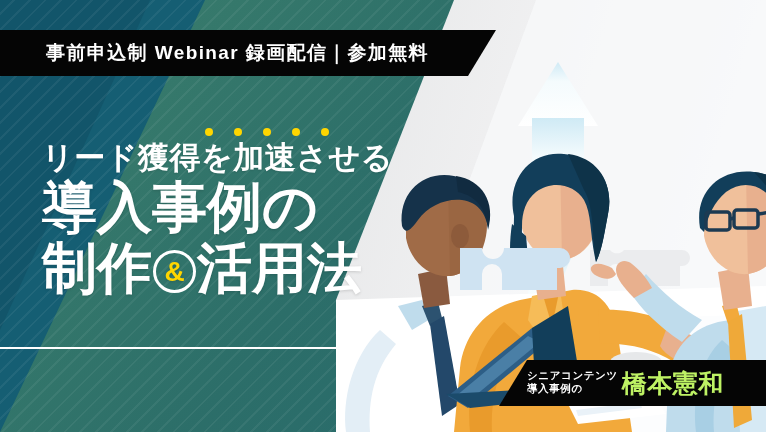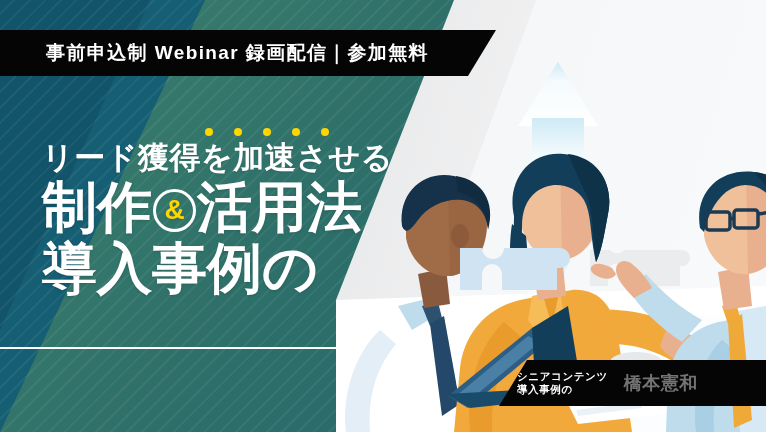--- a/index.html
+++ b/index.html
@@ -139,29 +139,30 @@
     clip-path:polygon(30px 0, 290px 0, 290px 46px, 2px 46px);
     display:flex;
     align-items:center;
   }
   .speaker-role {
     color:#ffffff;
     font-size:10.5px;
     font-weight:bold;
     line-height:1.22;
     letter-spacing:0.6px;
-    margin-left:20px;
-    white-space:nowrap;
+    margin-left:30px;
+    white-space:nowrap;
+    font-family:Liberation Mono, monospace;
   }
   .speaker-name {
-    color:#737373;
-    font-size:18px;
+    color:#bef264;
+    font-size:25px;
     font-weight:bold;
     letter-spacing:0.5px;
-    margin-left:16px;
+    margin-left:4px;
     white-space:nowrap;
   }
 </style>
 </head>
 <body>
 
 <div id="banner">
 
   <div class="bg-base"></div>
   <div class="bg-wedge-left"></div>
@@ -308,26 +309,26 @@
     <span class="dot"></span>
     <span class="dot"></span>
     <span class="dot"></span>
     <span class="dot"></span>
     <span class="dot"></span>
   </div>
 
   <div class="headline">
     <div class="subtitle">リード獲得を加速させる</div>
     <div class="title-line">
+      <span>導入事例の</span>
+    </div>
+    <div class="title-line">
       <span>制作</span>
       <span class="amp-circle">&amp;</span>
       <span>活用法</span>
-    </div>
-    <div class="title-line">
-      <span>導入事例の</span>
     </div>
   </div>
 
   <div class="divider"></div>
 
   <div class="speaker-bar">
     <div class="speaker-role">
       <div>シニアコンテンツ</div>
       <div>導入事例の</div>
     </div>

